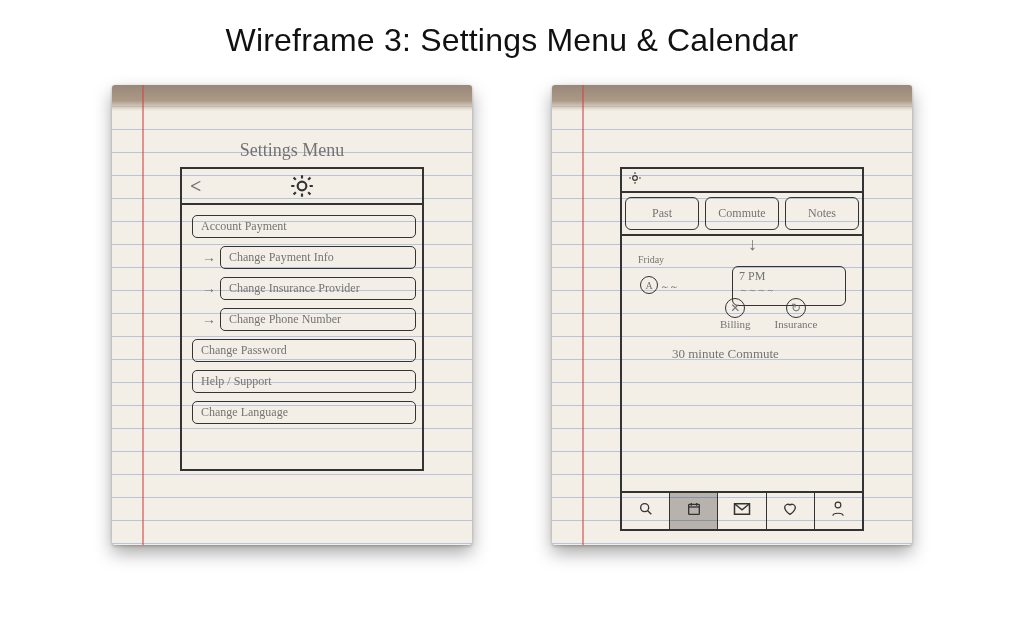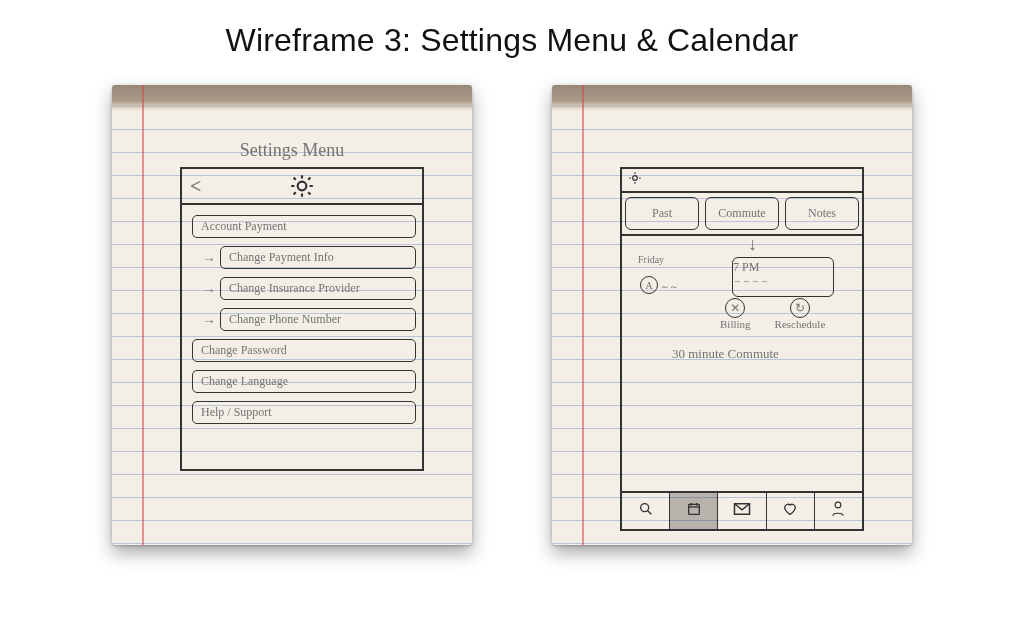--- a/index.html
+++ b/index.html
@@ -45,22 +45,22 @@
   .c-header{height:22px;border-bottom:2px solid #333;display:flex;align-items:center;}
   .tiny-gear{margin-left:6px;}
   .tabs{display:flex;border-bottom:2px solid #333;}
   .tab{flex:1;text-align:center;border:1.5px solid #333;margin:4px 3px;border-radius:6px;padding:8px 0;font-size:12px;}
   .cal-body{position:relative;padding:6px 8px;font-size:13px;}
   .arrow-down{position:absolute;left:126px;top:-2px;font-size:18px;}
   .day-label{position:absolute;left:16px;top:18px;font-size:10px;}
   .avatar{position:absolute;left:18px;top:40px;width:16px;height:16px;border:1.5px solid #333;border-radius:50%;
     display:flex;align-items:center;justify-content:center;font-size:10px;}
   .squig{position:absolute;left:38px;top:44px;font-size:10px;letter-spacing:-1px;}
-  .appt{position:absolute;left:110px;top:21px;width:100px;height:34px;border:1.5px solid #333;border-radius:6px;
-    padding:2px 0;font-size:12px;}
+  .appt{position:absolute;left:110px;top:30px;width:100px;height:34px;border:1.5px solid #333;border-radius:6px;
+    padding:2px 6px;font-size:12px;}
   .actions{position:absolute;left:98px;top:62px;display:flex;gap:24px;}
   .act{display:flex;flex-direction:column;align-items:center;font-size:11px;}
   .act .glyph{width:18px;height:18px;border:1.5px solid #333;border-radius:50%;display:flex;align-items:center;justify-content:center;font-size:12px;}
   .commute{position:absolute;left:50px;top:110px;font-size:13px;}
   .navbar{position:absolute;left:0;right:0;bottom:0;height:36px;border-top:2px solid #333;display:flex;}
   .nav{flex:1;border-right:1.5px solid #333;display:flex;align-items:center;justify-content:center;font-size:16px;}
   .nav:last-child{border-right:none;}
   .nav.active{background:rgba(0,0,0,0.25);}
 </style>
 </head>
@@ -94,22 +94,22 @@
         </div>
         <div class="sub">
           <span class="arrow">→</span>
           <div class="mi">Change Insurance Provider</div>
         </div>
         <div class="sub">
           <span class="arrow">→</span>
           <div class="mi">Change Phone Number</div>
         </div>
         <div class="mi" style="">Change Password</div>
+        <div class="mi">Help / Support</div>
         <div class="mi">Change Language</div>
-        <div class="mi">Help / Support</div>
       </div>
     </div>
   </div>
 
   <div class="sheet">
     <div class="shade-top"></div>
     <div class="margin-line"></div>
 
     <div class="frame c-frame">
       <div class="c-header">
@@ -138,21 +138,21 @@
           <div style="font-size:9px;">～～～～</div>
         </div>
 
         <div class="actions">
           <div class="act">
             <span class="glyph">✕</span>
             <span>Billing</span>
           </div>
           <div class="act">
             <span class="glyph">↻</span>
-            <span>Reschedule</span>
+            <span>Insurance</span>
           </div>
         </div>
 
         <div class="commute">30 minute Commute</div>
       </div>
 
       <div class="navbar">
         <div class="nav">
           <span>
             <svg width="16" height="16" viewBox="0 0 24 24" fill="none" stroke="#333" stroke-width="2">

